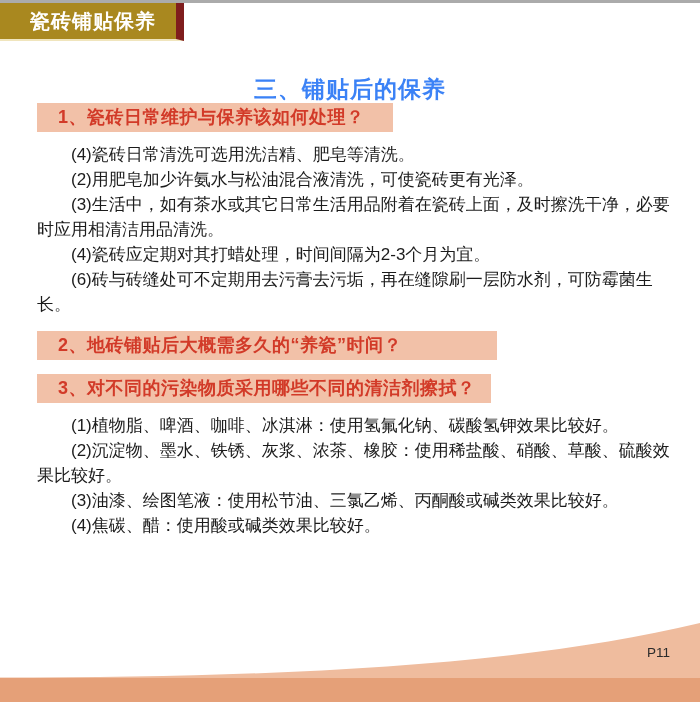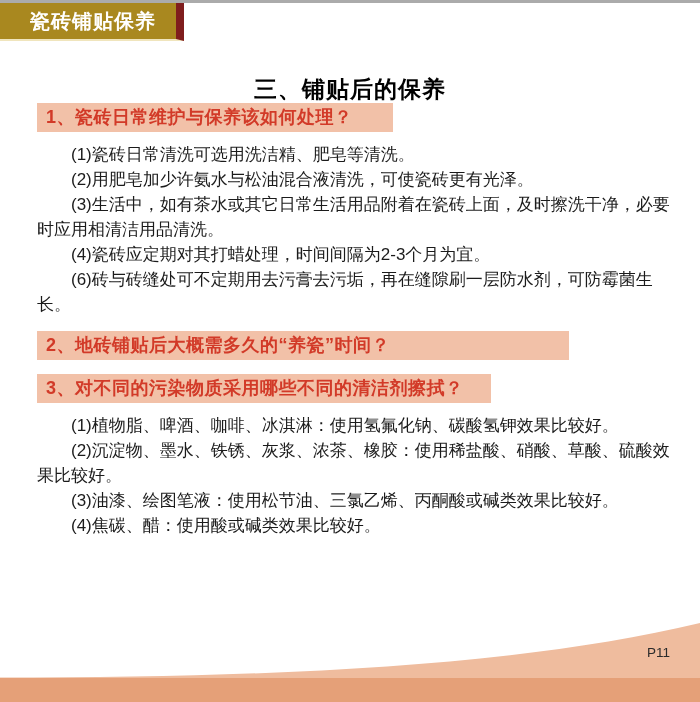--- a/index.html
+++ b/index.html
@@ -26,42 +26,42 @@
     font-size: 20px; font-weight: bold;
     display: flex; align-items: center;
     padding-left: 30px;
     letter-spacing: 1px;
   }
   .page-title {
     position: absolute; top: 59px; left: 0;
     width: 700px;
     text-align: center;
     font-size: 23px; font-weight: bold;
-    color: #000000;
+    color: #3b82f6;
     letter-spacing: 1px;
   }
   .content {
     position: absolute; top: 103px; left: 37px;
     width: 633px;
   }
   .section-heading {
     background: #f2c1a8;
     color: #d23a28;
     font-weight: bold;
     font-size: 18px;
     height: 29px; line-height: 29px;
-    padding-left: 9px;
+    padding-left: 21px;
     box-sizing: border-box;
     margin-bottom: 10px;
     letter-spacing: 0.5px;
     white-space: nowrap;
     overflow: hidden;
   }
   .heading-1 { width: 356px; }
-  .heading-2 { width: 532px; }
+  .heading-2 { width: 460px; }
   .heading-3 { width: 454px; }
   .gap { margin-top: 14px; }
   p.body-line {
     margin: 0;
     text-indent: 2em;
     font-size: 17px;
     line-height: 25px;
     color: #1b1b1b;
   }
   .footer {
@@ -82,21 +82,21 @@
 
 <div class="badge">
   <span>瓷砖铺贴保养</span>
 </div>
 
 <h1 class="page-title">三、铺贴后的保养</h1>
 
 <div class="content">
 
   <div class="section-heading heading-1">1、瓷砖日常维护与保养该如何处理？</div>
-  <p class="body-line">(1)瓷砖日常清洗可选用洗洁精、肥皂等清洗。</p>
+  <p class="body-line">(4)瓷砖日常清洗可选用洗洁精、肥皂等清洗。</p>
   <p class="body-line">(2)用肥皂加少许氨水与松油混合液清洗，可使瓷砖更有光泽。</p>
   <p class="body-line">(3)生活中，如有茶水或其它日常生活用品附着在瓷砖上面，及时擦洗干净，必要时应用相清洁用品清洗。</p>
   <p class="body-line">(4)瓷砖应定期对其打蜡处理，时间间隔为2-3个月为宜。</p>
   <p class="body-line">(6)砖与砖缝处可不定期用去污膏去污垢，再在缝隙刷一层防水剂，可防霉菌生长。</p>
 
   <div class="section-heading heading-2 gap">2、地砖铺贴后大概需多久的“养瓷”时间？</div>
 
   <div class="section-heading heading-3 gap">3、对不同的污染物质采用哪些不同的清洁剂擦拭？</div>
   <p class="body-line">(1)植物脂、啤酒、咖啡、冰淇淋：使用氢氟化钠、碳酸氢钾效果比较好。</p>
   <p class="body-line">(2)沉淀物、墨水、铁锈、灰浆、浓茶、橡胶：使用稀盐酸、硝酸、草酸、硫酸效果比较好。</p>

